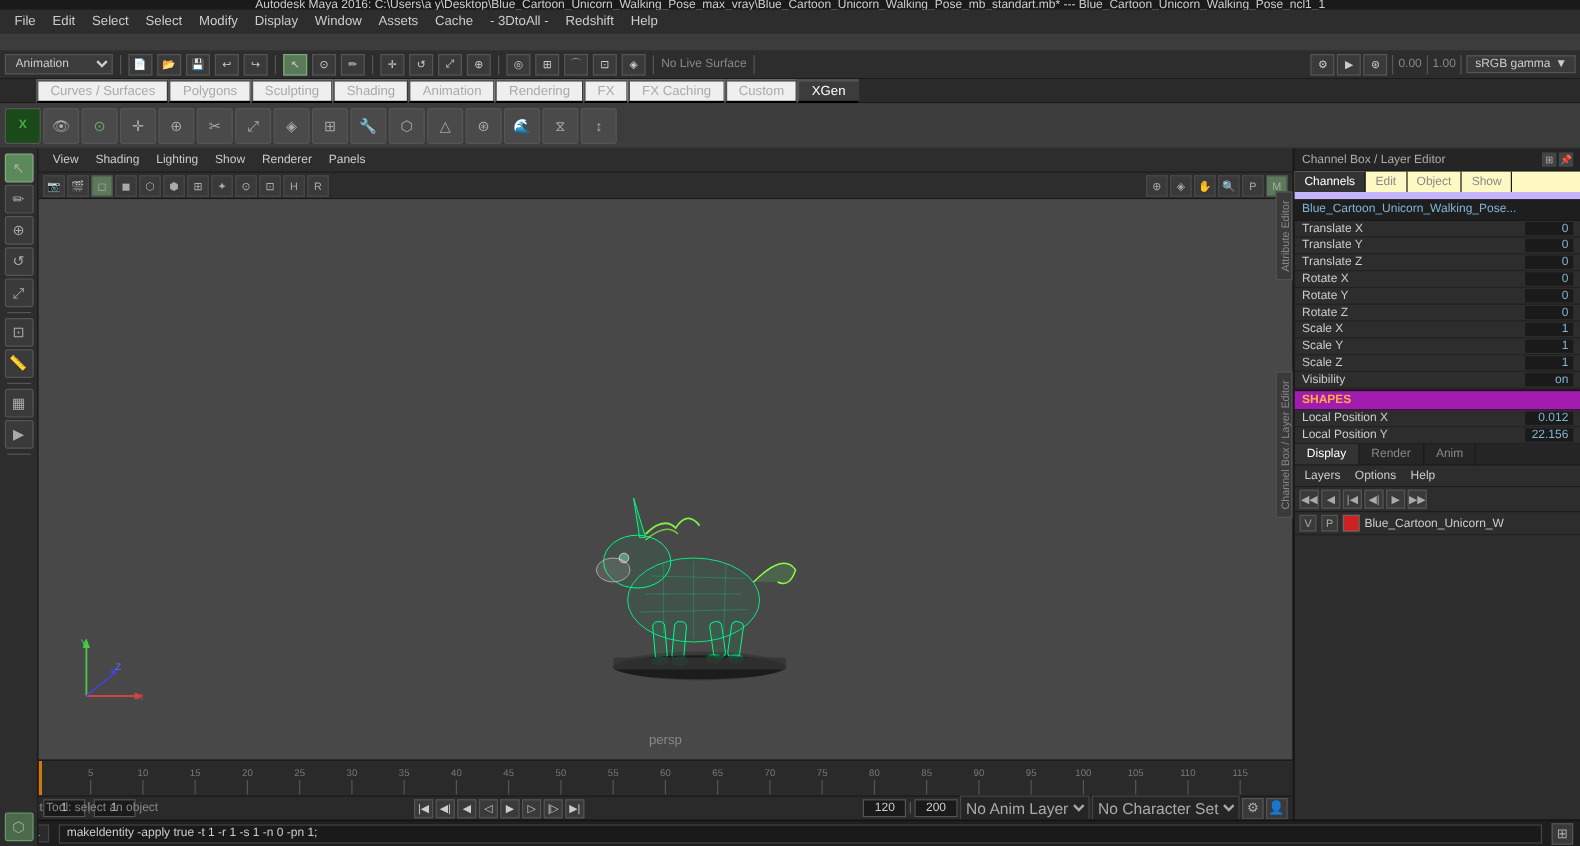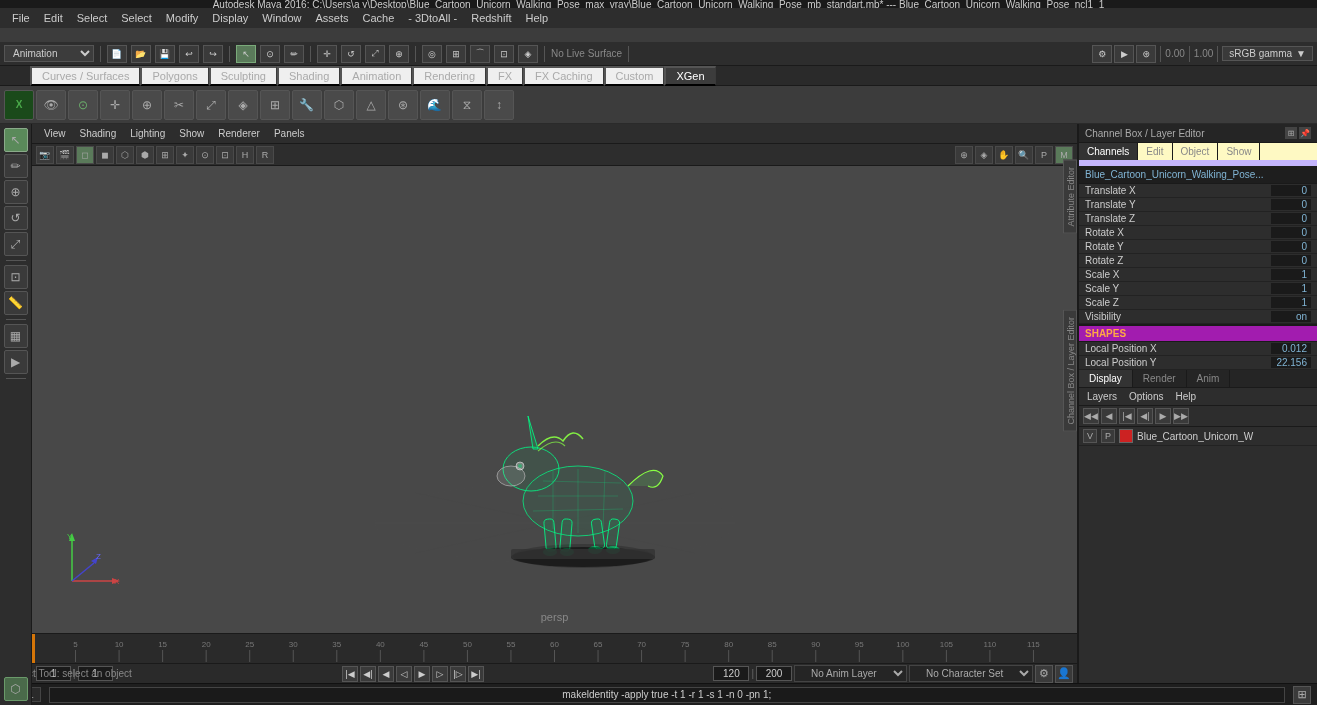--- a/index.html
+++ b/index.html
@@ -525,21 +525,20 @@
       border: 1px solid #444;
     }
     #command-line {
       flex: 1;
       background: #1a1a1a;
       border: 1px solid #444;
       color: #cccccc;
       font-size: 10px;
       padding: 2px 6px;
       height: 16px;
-      text-align: center;
     }
 
     
     #model-svg {
       width: 280px;
       height: 220px;
     }
 
     
     .gamma-display {
@@ -595,22 +594,22 @@
       font-size: 10px;
       width: 36px;
       padding: 1px 3px;
       text-align: center;
     }
 
     .anim-char-dropdown {
       background: #252525;
       border: 1px solid #444;
       color: #aaa;
-      font-size: 10px;
-      padding: 1px 12px;
+      font-size: 13px;
+      padding: 1px 0;
     }
 
     .gear-btn {
       width: 18px; height: 18px;
       background: #3a3a3a;
       border: 1px solid #555;
       color: #aaa;
       font-size: 11px;
       cursor: pointer;
       display: flex; align-items: center; justify-content: center;

